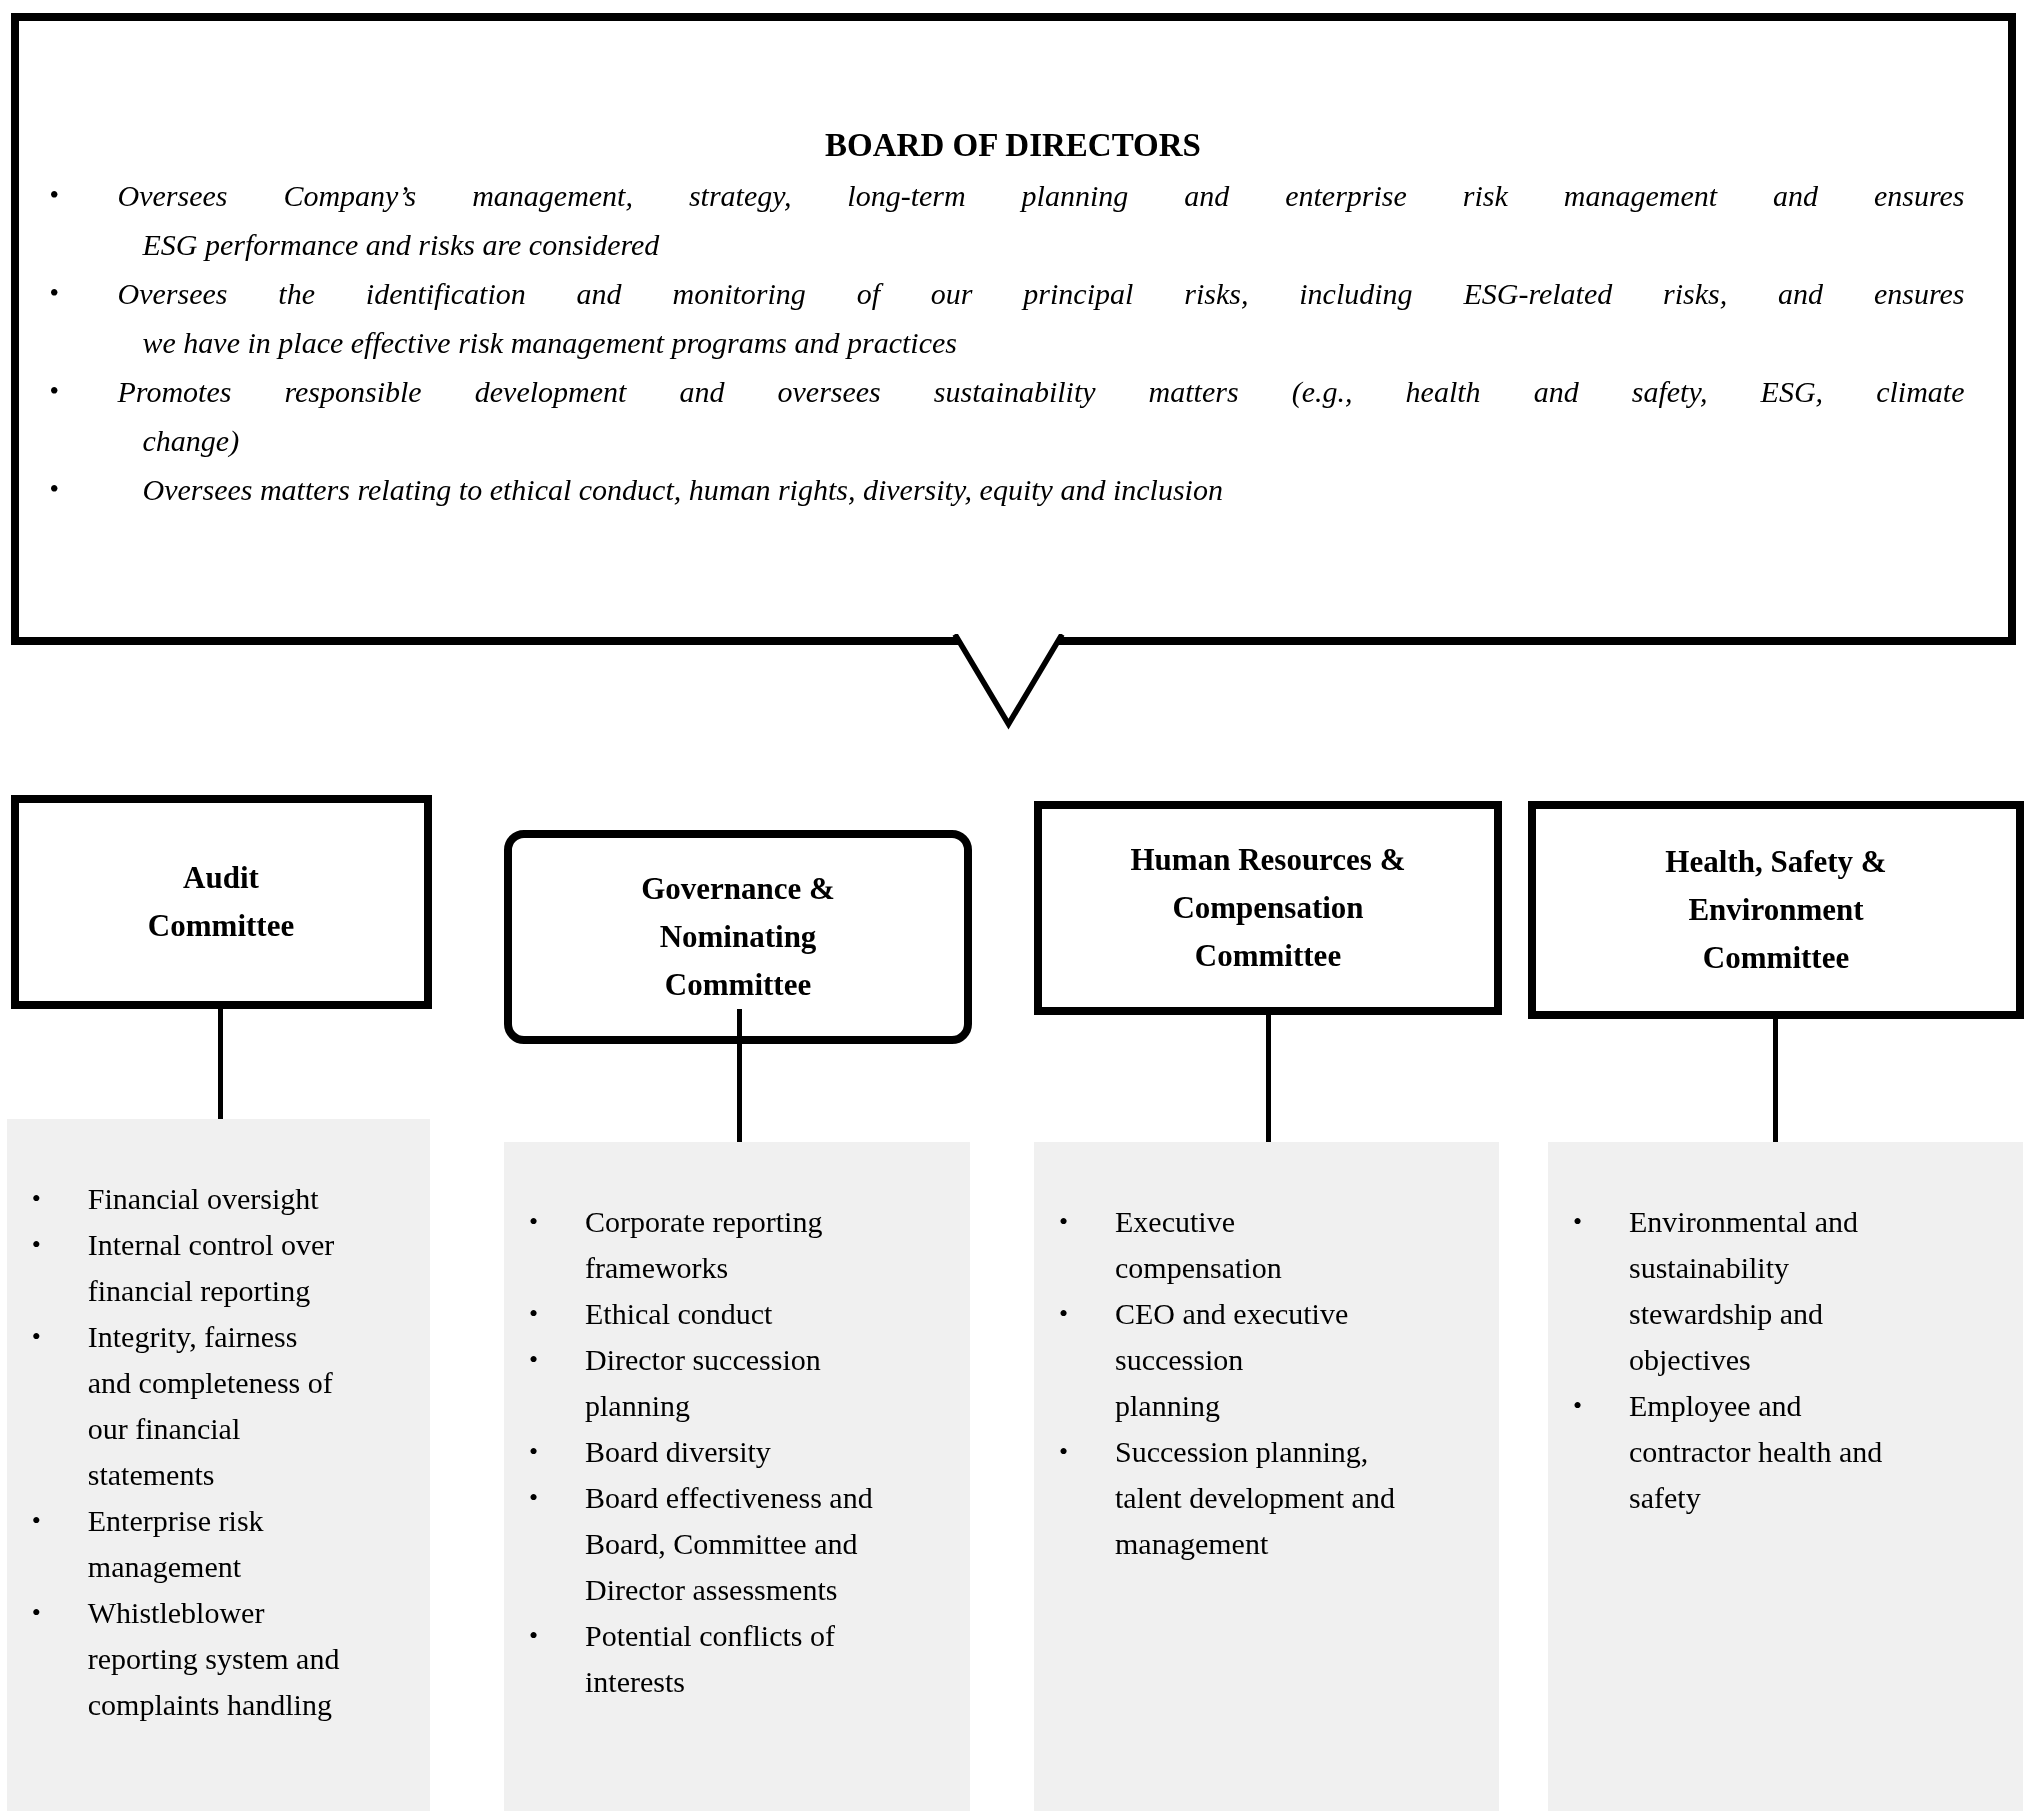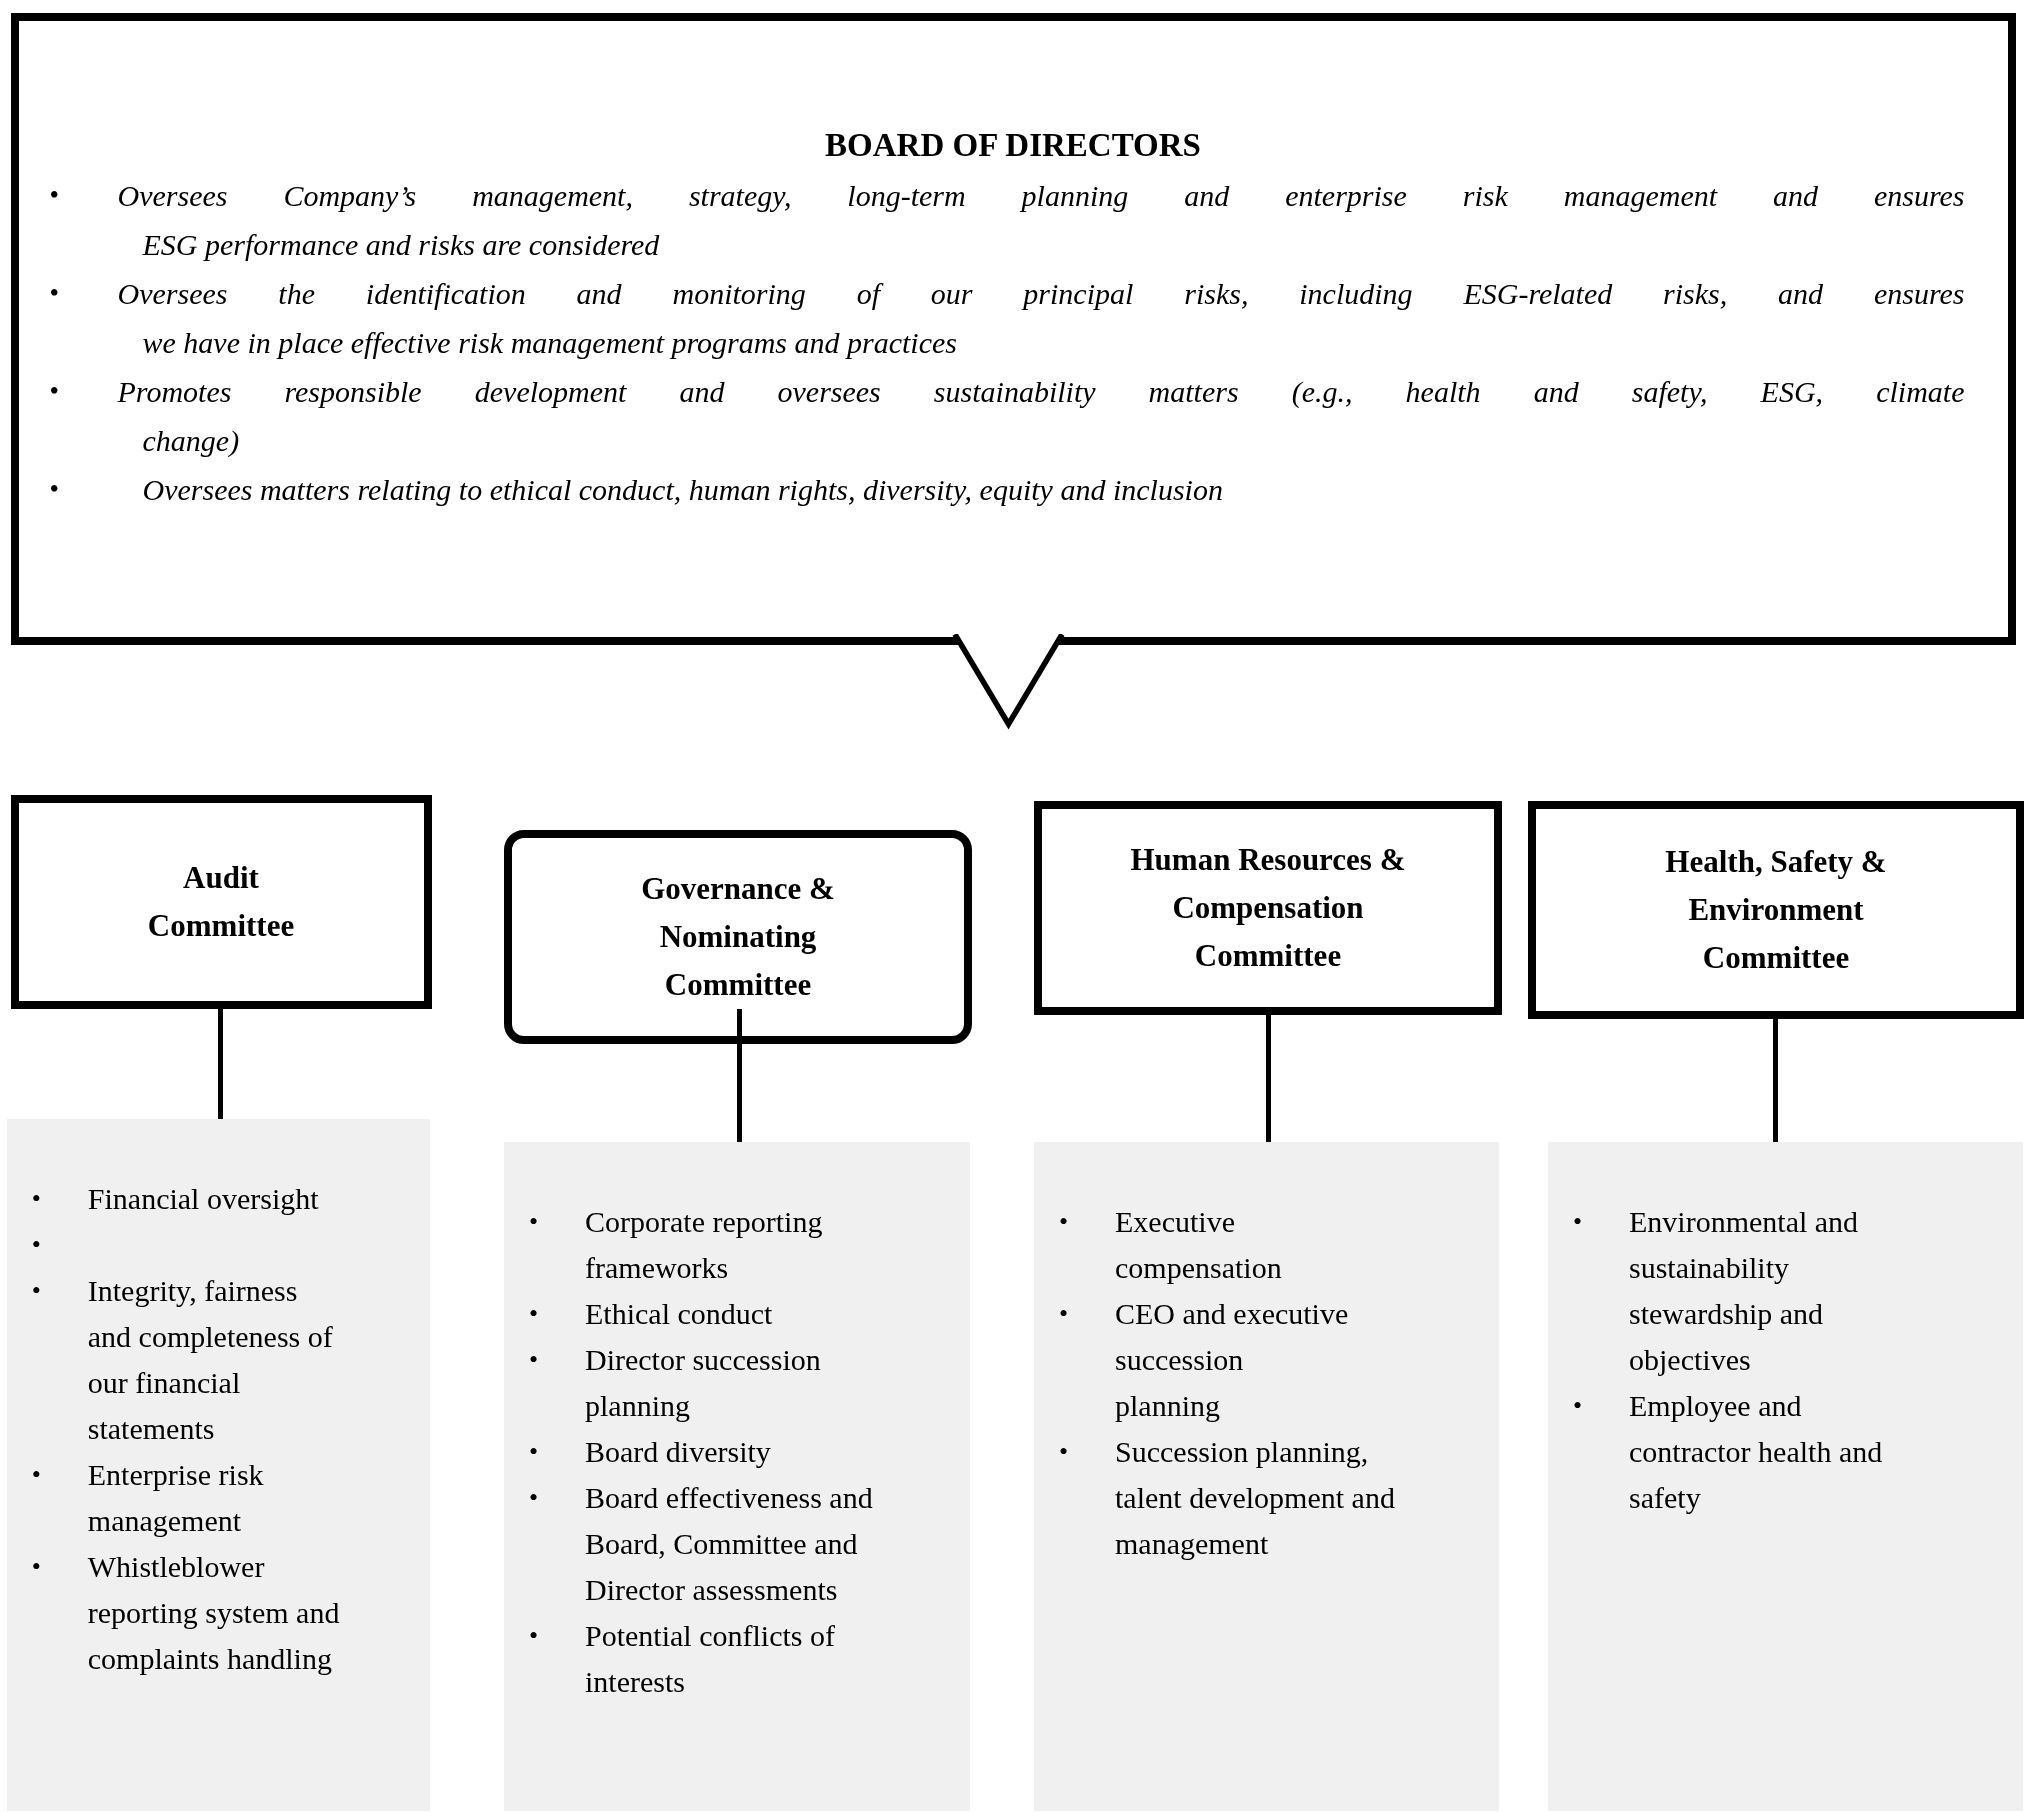--- a/index.html
+++ b/index.html
@@ -84,20 +84,22 @@
       </div>
       <div class="connector-line" style="left: 218px; top: 1009px; height: 112px; background: rgb(0, 0, 0);"></div>
       <div class="panel" style="left: 6.8px; top: 1119px; width: 423px; height: 692px; background: rgb(240, 240, 240);">
         <div class="panel-list">
           <div class="panel-row">
             <span class="marker">•</span>
             <div class="item-text">Financial oversight</div>
           </div>
           <div class="panel-row">
             <span class="marker">•</span>
+            <div class="item-text">Internal control over
+financial reporting</div>
           </div>
           <div class="panel-row">
             <span class="marker">•</span>
             <div class="item-text">Integrity, fairness
 and completeness of
 our financial
 statements</div>
           </div>
           <div class="panel-row">
             <span class="marker">•</span>

